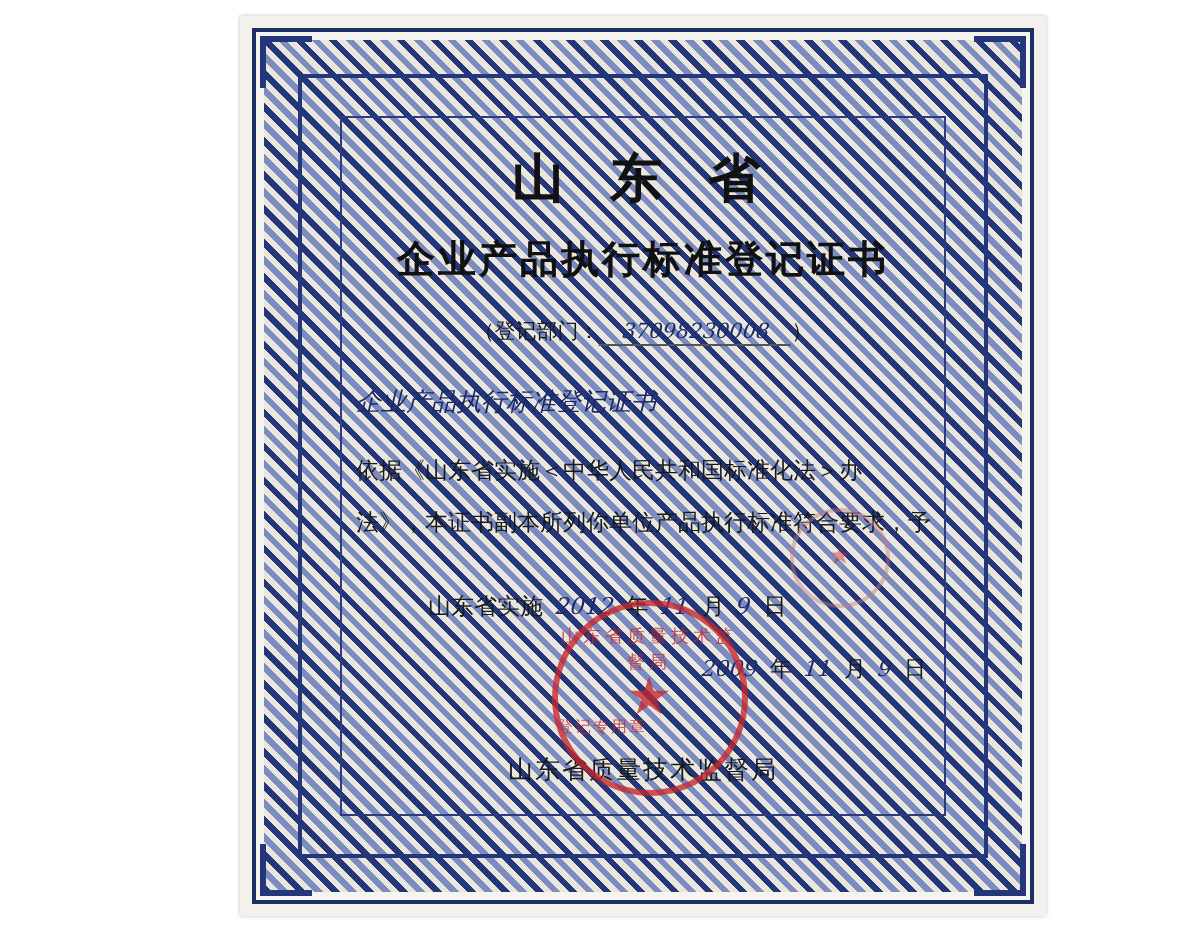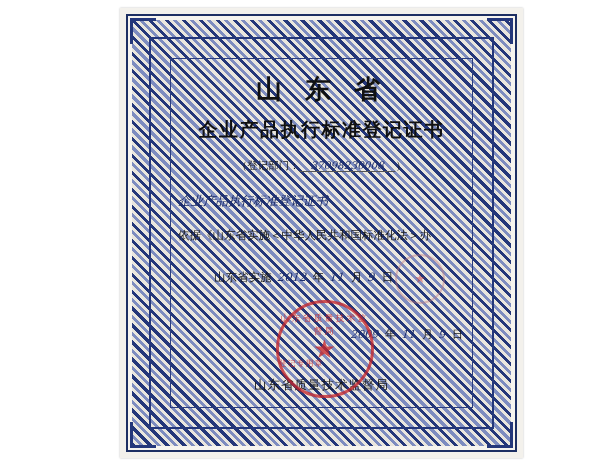--- a/index.html
+++ b/index.html
@@ -276,20 +276,21 @@
       <div class="title-sub">企业产品执行标准登记证书</div>
 
       <div class="cert-number-row">
         <span>（登记部门：</span><span class="cert-number-value">37098230008</span><span>）</span>
       </div>
 
       <div class="company-line">企业产品执行标准登记证书</div>
 
       <div class="body-text">
         <div>依据《山东省实施＜中华人民共和国标准化法＞办</div>
+        <div>法》，本证书副本所列你单位产品执行标准符合要求，予</div>
       </div>
 
       <div class="valid-row">
         <span>山东省实施</span><span class="hand">2012</span><span>年</span><span class="hand">11</span><span>月</span><span class="hand">9</span><span>日</span>
       </div>
 
       <div class="sign-block">
         <div class="sign-date">
           <span class="hand">2009</span><span>年</span><span class="hand">11</span><span>月</span><span class="hand">9</span><span>日</span>
         </div>

